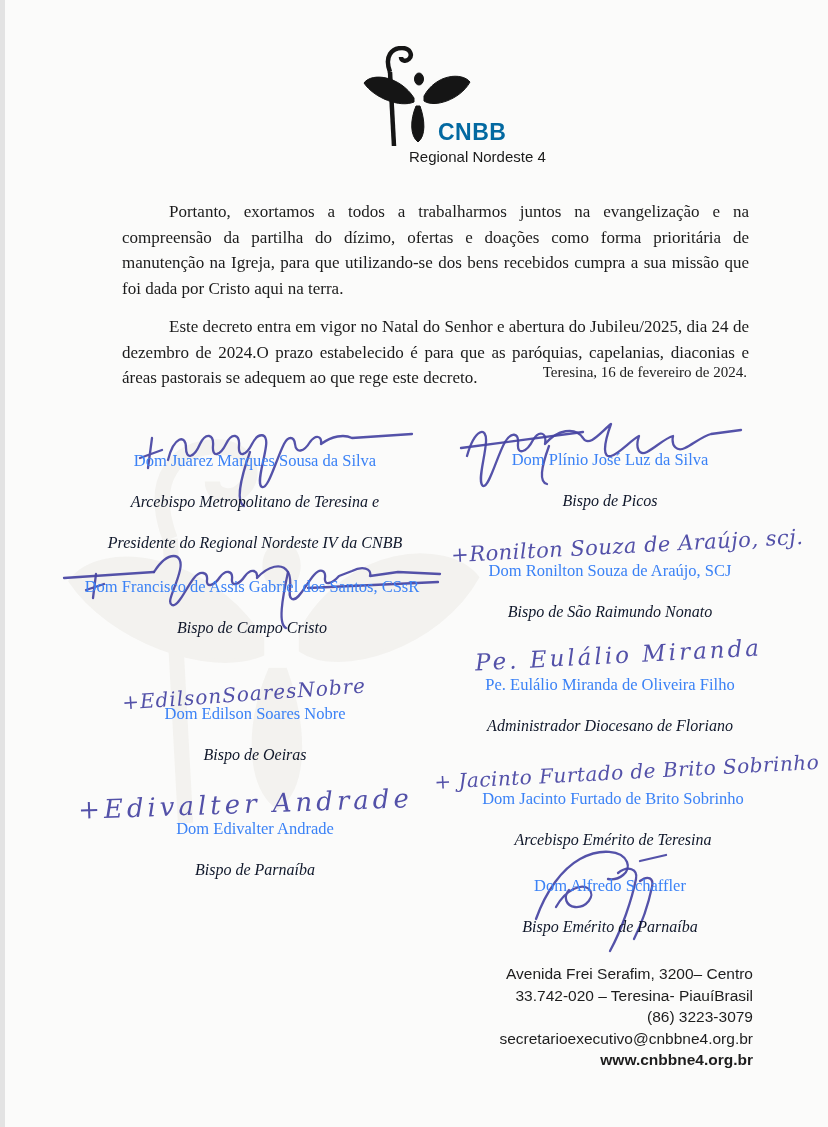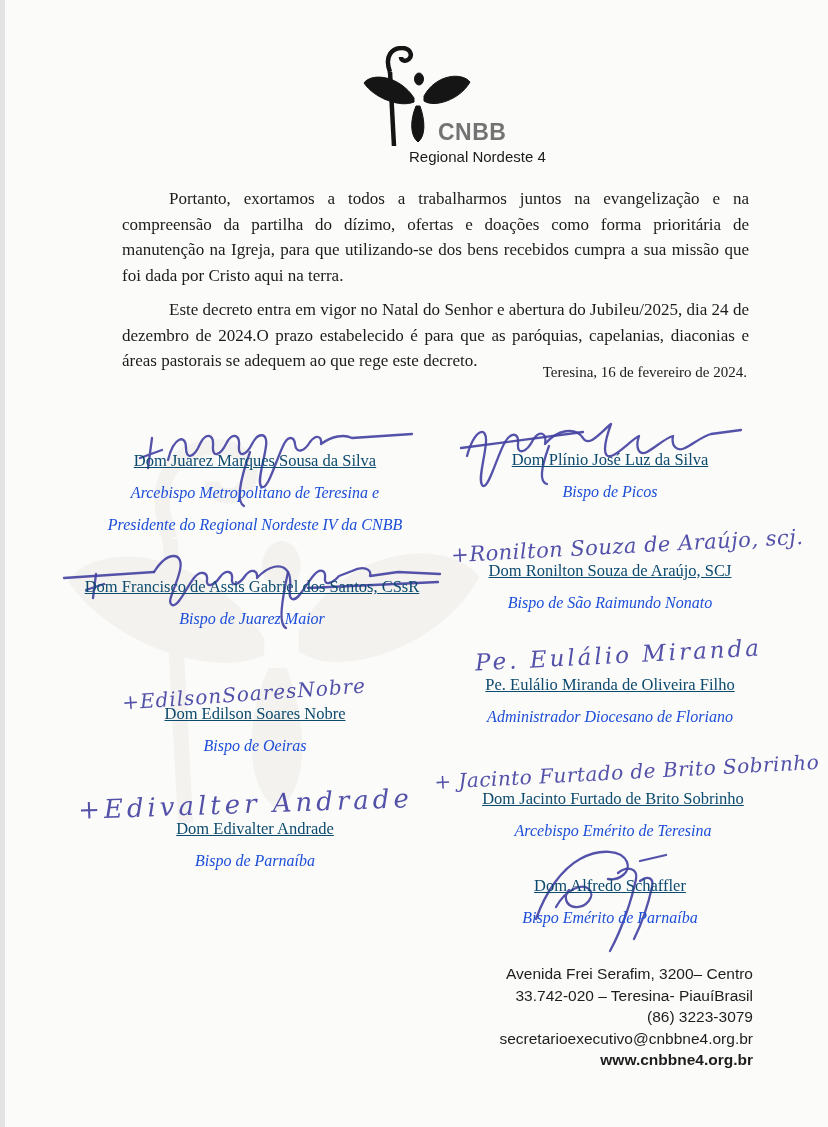--- a/index.html
+++ b/index.html
@@ -9,33 +9,33 @@
     font-family:"Liberation Serif",serif;color:#1b1b1b;
   }
   .edge-strip{position:absolute;left:0;top:0;width:5px;height:1127px;background:#e3e3e3;}
   .watermark{position:absolute;left:55px;top:350px;opacity:.85;z-index:0;pointer-events:none;}
   .content{position:absolute;inset:0;z-index:1;}
 
   
   .logo{position:absolute;left:358px;top:46px;width:170px;height:120px;}
   .logo-icon{position:absolute;left:2px;top:0;}
   .logo-name{position:absolute;left:80px;top:73px;font-family:"Liberation Sans",sans-serif;
-    font-weight:700;font-size:23px;letter-spacing:.5px;color:#737373;}
+    font-weight:700;font-size:23px;letter-spacing:.5px;color:#0369a1;}
   .logo-sub{position:absolute;left:51px;top:102px;font-family:"Liberation Sans",sans-serif;
     font-size:15px;font-weight:500;color:#1a1a1a;white-space:nowrap;}
 
   
   .bodytext{position:absolute;left:122px;top:186px;width:627px;font-size:17px;line-height:25.5px;text-align:justify;}
-  .bodytext p{margin:0 0 9px 0;text-indent:47px;}
+  .bodytext p{margin:13px 0 9px 0;text-indent:47px;}
   .dateline{position:absolute;right:81px;top:364px;font-size:15px;}
 
   
   .sig{position:absolute;text-align:center;}
-  .sig .name{font-size:16.5px;line-height:22px;color:#0c4a6e;position:relative;z-index:2;text-decoration:underline;}
-  .sig .title{font-size:16px;font-style:italic;line-height:22px;margin-top:10px;color:#1d4ed8;position:relative;z-index:2;}
+  .sig .name{font-size:16.5px;line-height:22px;color:#3b82f6;position:relative;z-index:2;}
+  .sig .title{font-size:16px;font-style:italic;line-height:22px;margin-top:19px;color:#0f172a;position:relative;z-index:2;}
   .ink-svg{position:absolute;z-index:1;}
   .ink-svg path{fill:none;stroke:#4543a2;stroke-width:2.3;stroke-linecap:round;stroke-linejoin:round;opacity:.92;}
   .ink-text{position:absolute;z-index:1;font-family:"DejaVu Serif",serif;font-style:italic;
     color:#4543a2;white-space:nowrap;opacity:.92;}
 
   
   .footer{position:absolute;right:75px;top:963px;text-align:right;
     font-family:"Liberation Sans",sans-serif;font-size:15.5px;line-height:21.5px;color:#1d1d1d;}
   .footer .site{font-weight:700;}
 </style>
@@ -92,21 +92,21 @@
 
     <div class="sig" style="left:62px;top:542px;width:380px;">
       <svg class="ink-svg" style="left:0;top:0;" width="382" height="92" viewBox="0 0 382 92">
         <path d="M2,36 L92,30"></path>
         <path d="M92,30 C106,8 122,10 118,28 C114,46 104,60 110,63 C116,66 124,46 132,36 C138,28 146,30 145,38 C144,46 152,44 158,35 C164,27 171,29 170,37 C169,45 177,43 183,34 C189,26 196,28 195,36 C206,24 220,20 226,30 C232,40 224,54 230,57 C236,60 244,42 252,33 C258,26 264,28 263,36 C262,44 270,42 277,34 L290,29 C300,24 310,26 308,34 L336,30 L378,32"></path>
         <path d="M24,48 L42,42 M34,32 L31,56"></path>
         <path d="M226,30 C220,58 216,82 224,86"></path>
         <path d="M246,46 L376,40"></path>
       </svg>
       <div class="name" style="margin-top:34px;">Dom Francisco de Assis Gabriel dos Santos, CSsR</div>
-      <div class="title">Bispo de Juarez Maior</div>
+      <div class="title">Bispo de Campo Cristo</div>
     </div>
 
     <div class="sig" style="left:70px;top:686px;width:370px;">
       <span class="ink-text" style="left:52px;top:-4px;font-size:20px;letter-spacing:1px;transform:rotate(-4deg);">+EdilsonSoaresNobre</span>
       <div class="name" style="margin-top:17px;">Dom Edilson Soares Nobre</div>
       <div class="title">Bispo de Oeiras</div>
     </div>
 
     <div class="sig" style="left:70px;top:793px;width:370px;">
       <span class="ink-text" style="left:8px;top:-4px;font-size:26px;letter-spacing:4px;transform:rotate(-2deg);">+Edivalter Andrade</span>

